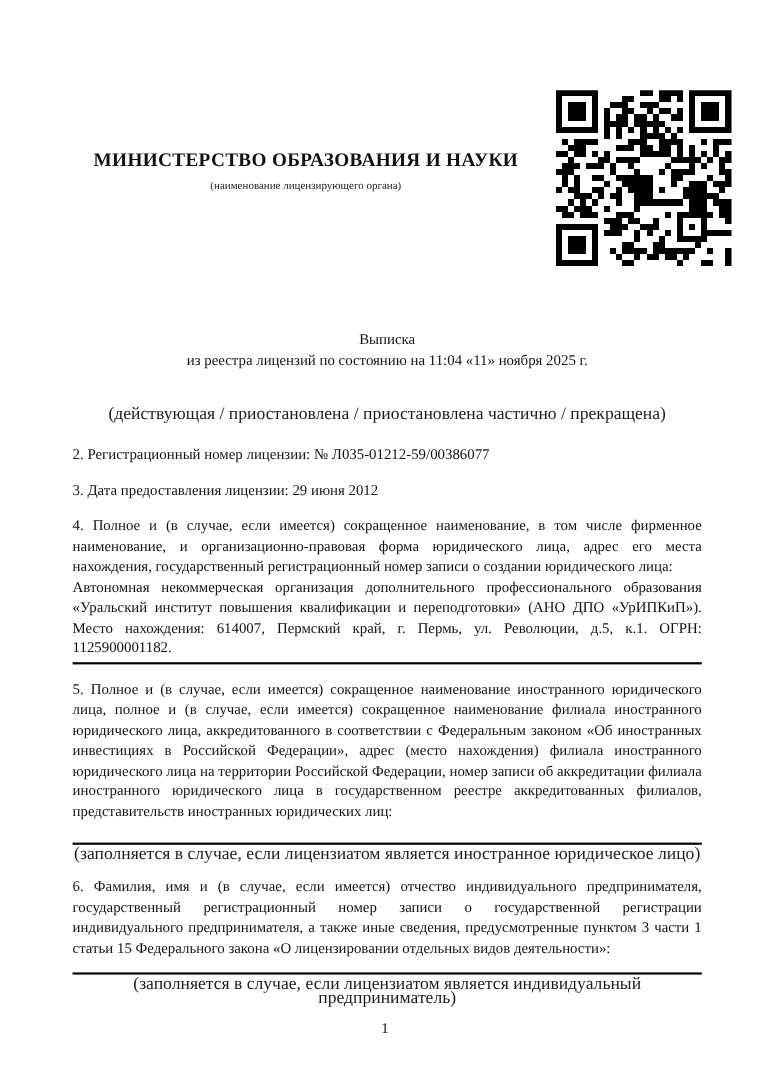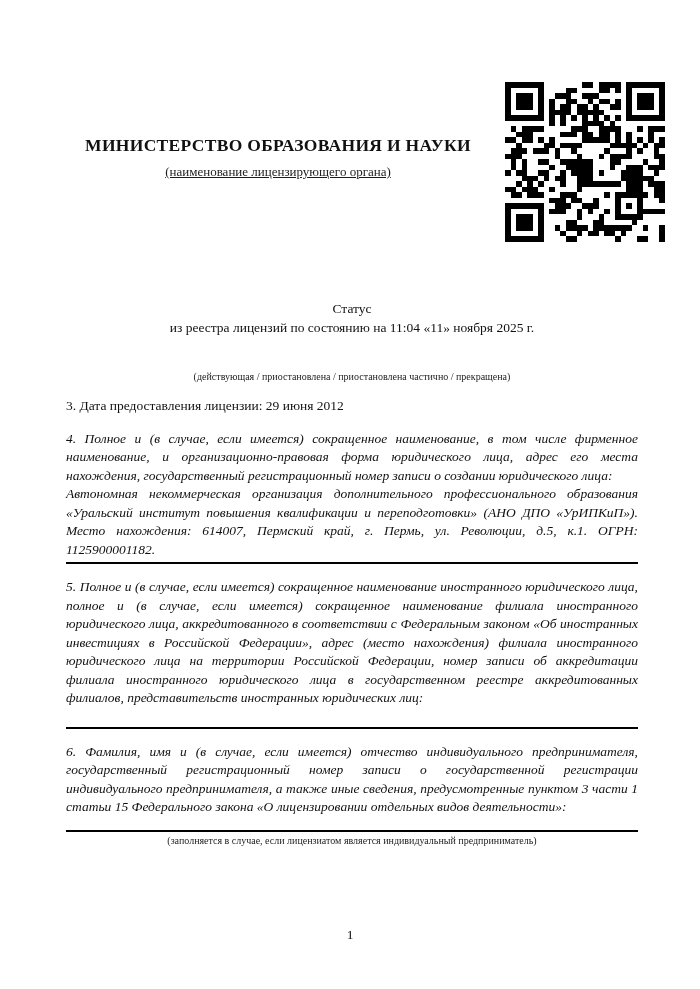--- a/index.html
+++ b/index.html
@@ -21,24 +21,23 @@
     width: 424px;
     text-align: center;
   }
   .ministry-line {
     font-weight: bold;
     font-size: 17.5px;
     line-height: 28px;
     letter-spacing: 0.3px;
   }
   .ministry-caption {
-    font-size: 13px;
+    font-size: 10px;
     margin-top: 5px;
     color: #1c1c1c;
-    text-decoration: underline;
   }
 
   
   .qr {
     position: absolute;
     left: 505px;
     top: 82px;
     width: 160px;
     height: 160px;
   }
@@ -54,23 +53,23 @@
     line-height: 18.5px;
   }
   .doc-title {
     text-align: center;
     line-height: 19px;
     margin-bottom: 33px;
   }
   .item { margin-top: 14px; }
   .item.gap-lg { margin-top: 21px; }
   .item.gap-md { margin-top: 17px; }
-  .para { text-align: justify; font-style: italic; }
+  .para { text-align: justify; }
   .caption {
-    font-size: 10px;
+    font-size: 16px;
     text-align: center;
     line-height: 13px;
     margin-top: 2px;
     color: #1c1c1c;
   }
   .fill-line {
     border-top: 2px solid #000000;
     height: 0;
     margin-top: 3px;
   }
@@ -512,40 +511,42 @@
         <rect x="20" y="28" width="1" height="1"></rect>
         <rect x="24" y="28" width="1" height="1"></rect>
         <rect x="25" y="28" width="1" height="1"></rect>
         <rect x="28" y="28" width="1" height="1"></rect>
       </svg>
     </div>
 
   <div class="content">
 
     <div class="doc-title">
-      <div>Статус</div>
+      <div>Выписка</div>
       <div>из реестра лицензий по состоянию на 11:04 «11» ноября 2025 г.</div>
     </div>
 
     <div class="item">
       <div class="caption">(действующая / приостановлена / приостановлена частично / прекращена)</div>
     </div>
 
+    <div class="item gap-lg">2. Регистрационный номер лицензии: № Л035-01212-59/00386077</div>
 
     <div class="item">3. Дата предоставления лицензии: 29 июня 2012</div>
 
     <div class="item">
       <div class="para">4. Полное и (в случае, если имеется) сокращенное наименование, в том числе фирменное наименование, и организационно-правовая форма юридического лица, адрес его места нахождения, государственный регистрационный номер записи о создании юридического лица:</div>
       <div class="para">Автономная некоммерческая организация дополнительного профессионального образования «Уральский институт повышения квалификации и переподготовки» (АНО ДПО «УрИПКиП»). Место нахождения: 614007, Пермский край, г. Пермь, ул. Революции, д.5, к.1. ОГРН: 1125900001182.</div>
       <div class="fill-line"></div>
     </div>
 
     <div class="item">
       <div class="para">5. Полное и (в случае, если имеется) сокращенное наименование иностранного юридического лица, полное и (в случае, если имеется) сокращенное наименование филиала иностранного юридического лица, аккредитованного в соответствии с Федеральным законом «Об иностранных инвестициях в Российской Федерации», адрес (место нахождения) филиала иностранного юридического лица на территории Российской Федерации, номер записи об аккредитации филиала иностранного юридического лица в государственном реестре аккредитованных филиалов, представительств иностранных юридических лиц:</div>
       <div class="fill-line spaced-lg"></div>
+      <div class="caption">(заполняется в случае, если лицензиатом является иностранное юридическое лицо)</div>
     </div>
 
     <div class="item">
       <div class="para">6. Фамилия, имя и (в случае, если имеется) отчество индивидуального предпринимателя, государственный регистрационный номер записи о государственной регистрации индивидуального предпринимателя, а также иные сведения, предусмотренные пунктом 3 части 1 статьи 15 Федерального закона «О лицензировании отдельных видов деятельности»:</div>
       <div class="fill-line spaced-md"></div>
       <div class="caption">(заполняется в случае, если лицензиатом является индивидуальный предприниматель)</div>
     </div>
 
 
   </div>

